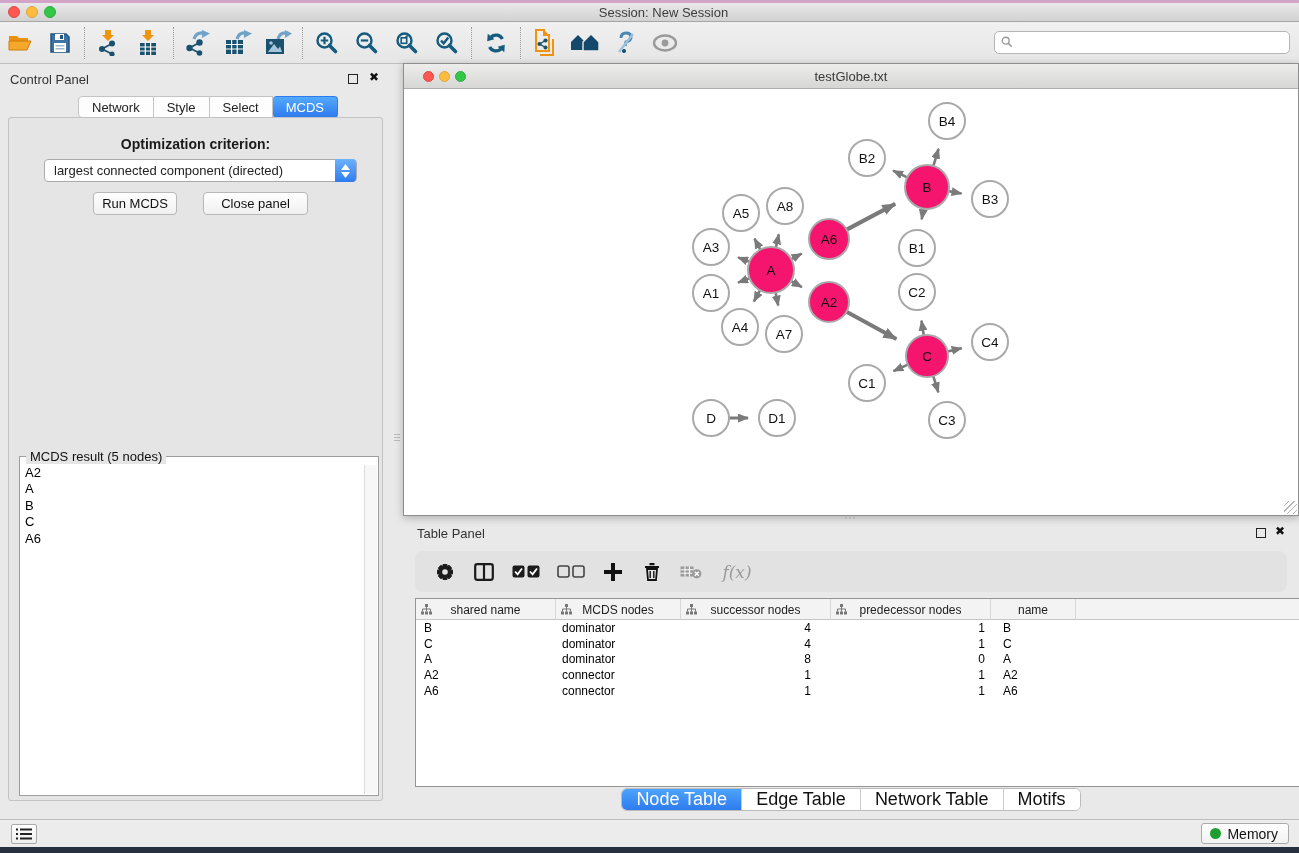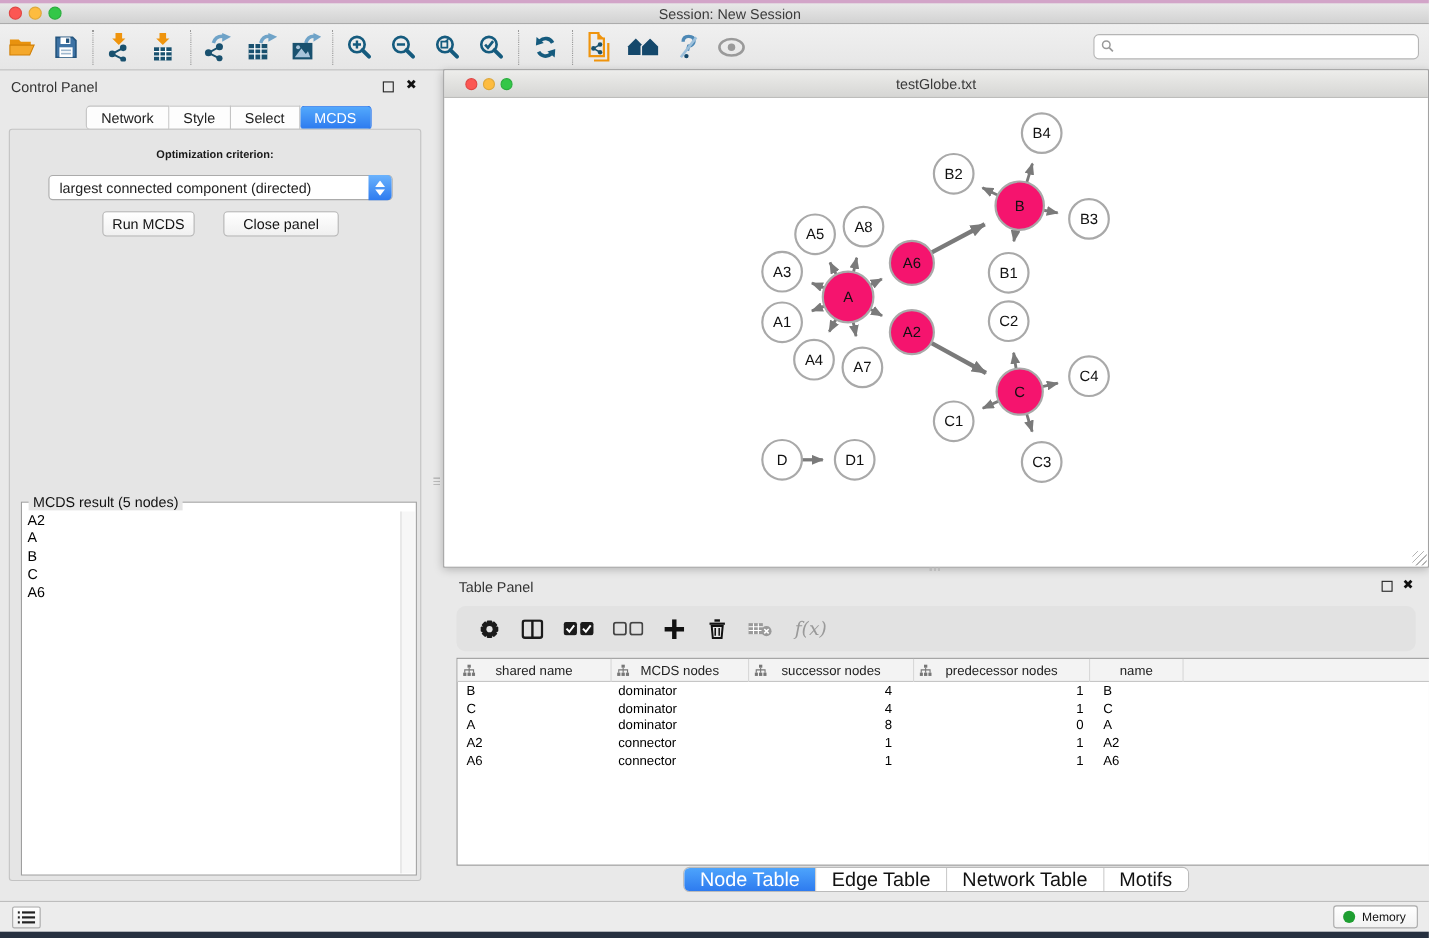--- a/index.html
+++ b/index.html
@@ -34,21 +34,21 @@
   .close-btn { position:absolute; top:6px; font-size:12px; font-weight:bold; color:#111; }
   .cp-float { right:33px; } .cp-close { right:12px; }
   .cp-tabs { position:absolute; left:78px; top:32px; height:22px; display:flex; }
   .seg { height:22px; padding:0 13px; display:flex; align-items:center; font-size:13px;
     background:#FDFDFD; border:1px solid #C4C4C4; border-left:none; cursor:default; }
   .seg:first-child { border-left:1px solid #C4C4C4; border-radius:4px 0 0 4px; }
   .seg:last-child { border-radius:0 4px 4px 0; }
   .seg.active { background:linear-gradient(#53A9FC,#2E7BEF); color:#fff; border-color:#2E7BEF; border-radius:4px; }
   .cp-content { position:absolute; left:8px; top:53px; width:375px; height:684px;
     background:#E5E5E5; border:1px solid #C3C3C3; border-radius:3px; }
-  .opt-label { position:absolute; left:0; right:0; top:18px; text-align:center; font-size:10px; font-weight:bold; color:#1A1A1A; }
+  .opt-label { position:absolute; left:0; right:0; top:18px; text-align:center; font-size:14px; font-weight:bold; color:#1A1A1A; }
   .selectbox { position:absolute; left:35px; top:41px; width:313px; height:23px; background:#fff;
     border:1px solid #ABABAB; border-radius:4px; font-size:13px; display:flex; align-items:center; padding-left:9px; }
   .sel-stepper { position:absolute; right:0; top:-1px; width:21px; height:23px; border-radius:0 4px 4px 0;
     background:linear-gradient(#6BB3FD,#2E7BEF); display:flex; flex-direction:column; align-items:center; justify-content:center; gap:2px; }
   .btn { position:absolute; height:23px; background:linear-gradient(#FFFFFF,#F0F0F0); border:1px solid #B8B8B8;
     border-radius:4px; font-size:13px; display:flex; align-items:center; justify-content:center; color:#111; }
   .run-btn { left:84px; top:74px; width:84px; }
   .closep-btn { left:194px; top:74px; width:105px; }
   .groupbox { position:absolute; left:10px; top:338px; width:360px; height:340px; border:1px solid #9E9E9E; background:#fff; }
   .gb-legend { position:absolute; left:6px; top:-8px; background:#E5E5E5; padding:0 4px; font-size:13px; color:#111; }
@@ -91,21 +91,21 @@
   .tp-tabs-inner { display:flex; border-radius:6px; overflow:hidden; border:1px solid #BBB; background:#fff; }
   .ttab { height:21px; padding:0 14px; display:flex; align-items:center; font-size:18px; background:#fff; border-left:1px solid #CCC; color:#111; }
   .ttab:first-child { border-left:none; }
   .ttab.active { background:linear-gradient(#4DA4FC,#2E7BEF); color:#fff; }
 
   
   .statusbar { position:absolute; left:0; top:819px; width:1299px; height:28px; background:#ECECEC; border-top:1px solid #BDBDBD; }
   .list-btn { position:absolute; left:11px; top:4px; width:26px; height:20px; background:linear-gradient(#FFF,#EEE);
     border:1px solid #AAA; border-radius:2px; display:flex; align-items:center; justify-content:center; }
   .mem-btn { position:absolute; right:10px; top:3px; height:21px; padding:0 10px 0 8px; background:linear-gradient(#FFF,#F2F2F2);
-    border:1px solid #ABABAB; border-radius:3px; display:flex; align-items:center; gap:6px; font-size:11px; color:#111; }
+    border:1px solid #ABABAB; border-radius:3px; display:flex; align-items:center; gap:6px; font-size:14px; color:#111; }
   .mem-dot { width:11px; height:11px; border-radius:50%; background:#1E9E31; }
   .desktop-strip { position:absolute; left:0; top:847px; width:1299px; height:6px; background:#26303F; }
   .vsplit-grip { position:absolute; left:394px; top:434px; width:6px; height:8px;
     background:repeating-linear-gradient(#BBB 0 1px, transparent 1px 3px); }
   .hsplit-grip { position:absolute; left:845px; top:516px; width:10px; height:3px;
     background:repeating-linear-gradient(90deg,#BBB 0 2px, transparent 2px 4px); }
 </style>
 </head>
 <body>
 

